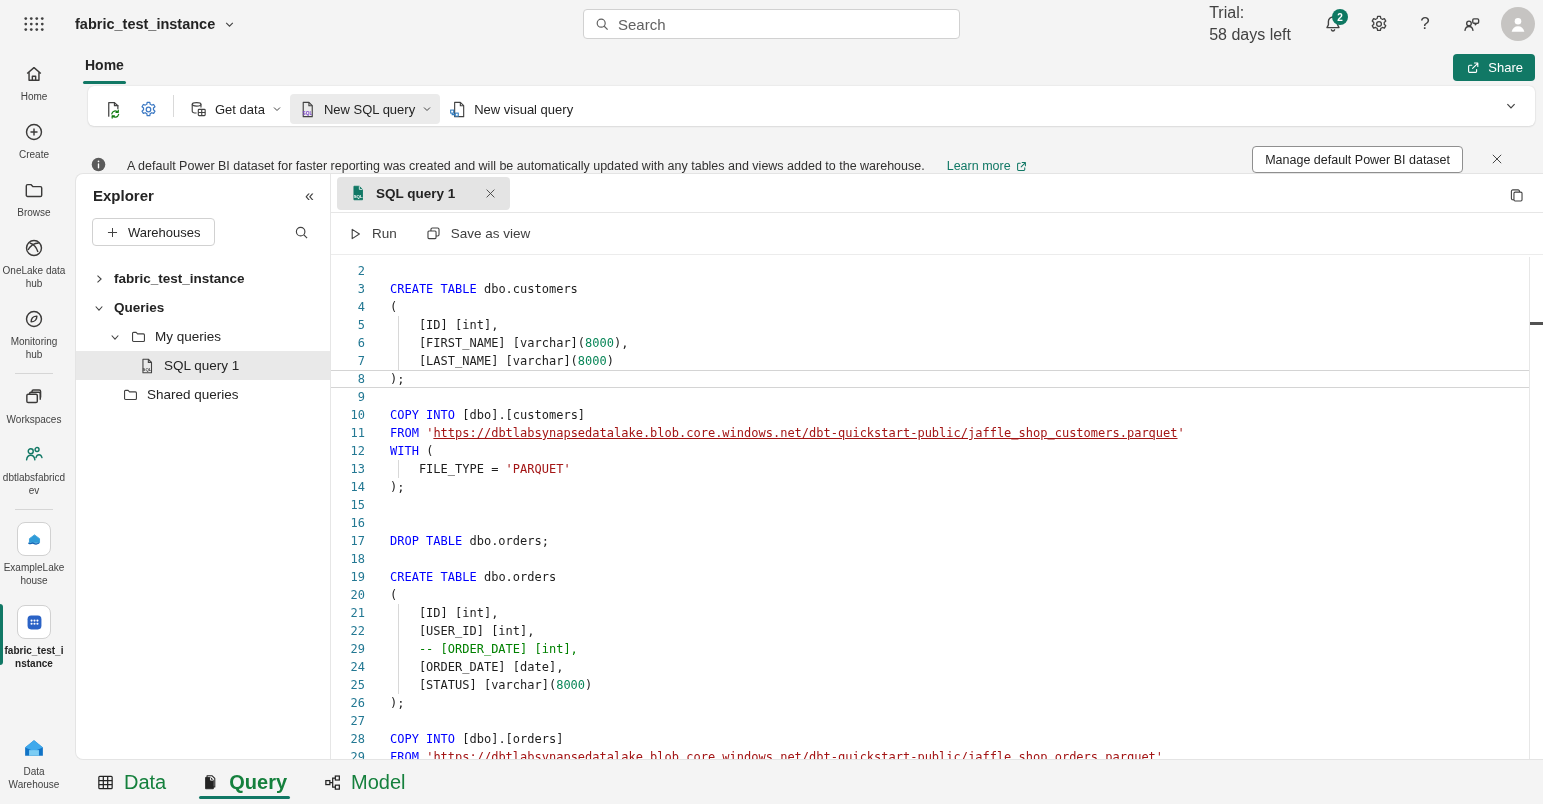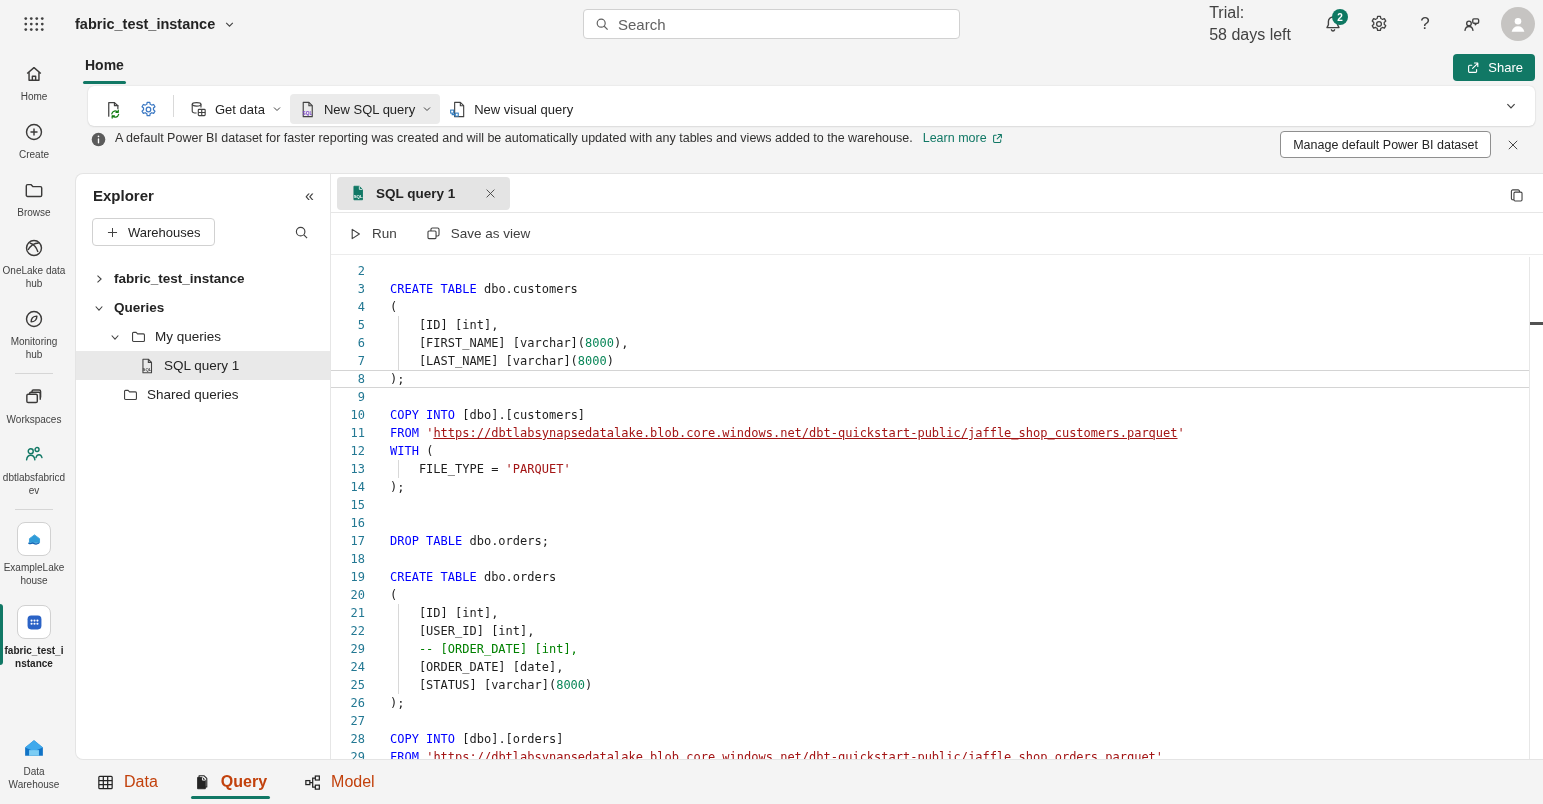--- a/index.html
+++ b/index.html
@@ -43,21 +43,21 @@
 
   
   .ribbon { position:absolute; left:68px; top:85px; right:0; height:46px; }
   .toolbar { position:absolute; left:20px; right:8px; top:1px; height:40px; background:#fff; border-radius:6px; box-shadow:0 0 2px rgba(0,0,0,.12), 0 1px 2px rgba(0,0,0,.07); display:flex; align-items:center; padding:0 8px; }
   .tb-btn { display:flex; align-items:center; gap:7px; height:30px; padding:0 8px; border-radius:4px; font-size:13px; color:#242424; cursor:pointer;margin-top:6px; }
   .tb-btn.gray { background:#ebebeb; }
   .tb-sep { width:1px; height:22px; background:#d9d9d9; margin:0 7px; }
   .rib-collapse { margin-left:auto; color:#424242; cursor:pointer; padding:6px 10px; }
 
   
-  .banner { position:absolute; left:68px; top:131px; right:0; height:42px; display:flex; align-items:flex-start; padding:0 16px 0 22px; gap:8px; font-size:12.5px; color:#323130; }
+  .banner { position:absolute; left:68px; top:131px; right:16px; height:42px; display:flex; align-items:flex-end; padding:0 16px 0 22px; gap:20px; font-size:12.5px; color:#323130; }
   .banner-text { white-space:nowrap; }
   .learn-more { color:#117865; display:inline-flex; align-items:center; gap:4px; margin-left:2px; cursor:pointer; text-decoration:none; }
   .manage-btn { margin-left:auto; height:27px; border:1px solid #8f8f8f; background:#fff; border-radius:4px; padding:0 12px; font-size:12.5px; font-family:inherit; color:#242424; white-space:nowrap; cursor:pointer; }
   .banner-close { width:28px; height:28px; display:flex; align-items:center; justify-content:center; color:#424242; cursor:pointer; flex:none; }
 
   
   .canvas { position:absolute; left:75px; top:173px; right:0; bottom:44px; background:#fff; border:1px solid #e4e4e4; border-right:none; border-radius:8px 0 0 8px; display:flex; overflow:hidden; }
 
   .explorer { width:255px; flex:none; border-right:1px solid #e6e6e6; display:flex; flex-direction:column; }
   .exp-header { display:flex; align-items:center; justify-content:space-between; padding:13px 16px 8px 17px; }
@@ -91,21 +91,21 @@
   .tk-p { color:#1e1e1e; }
   .tk-s { color:#a31515; }
   .tk-u { color:#a31515; text-decoration:underline; }
   .tk-n { color:#098658; }
   .tk-c { color:#008000; }
   .oruler { position:absolute; top:83px; bottom:0; right:13px; width:1px; background:#e7e7e7; }
   .omark { position:absolute; top:148px; right:0; width:13px; height:3px; background:#525252; }
 
   
   .bottombar { position:absolute; left:68px; bottom:0; right:0; height:44px; display:flex; align-items:stretch; padding-left:28px; gap:36px; }
-  .btab { display:flex; align-items:center; gap:9px; font-size:16px; color:#c2410c; position:relative; cursor:pointer; }
+  .btab { display:flex; align-items:center; gap:9px; font-size:20px; color:#15803d; position:relative; cursor:pointer; }
   .btab.active { font-weight:700; }
   .btab.active::after { content:''; position:absolute; left:-3px; right:-3px; bottom:5px; height:3px; background:#117865; border-radius:2px; }
 </style>
 </head>
 <body>
 
 <div class="topbar">
   <span class="waffle icn">
     <svg width="22" height="16" viewBox="0 0 20 14" fill="currentColor">
       <circle cx="2.5" cy="2" r="1.25"></circle>

